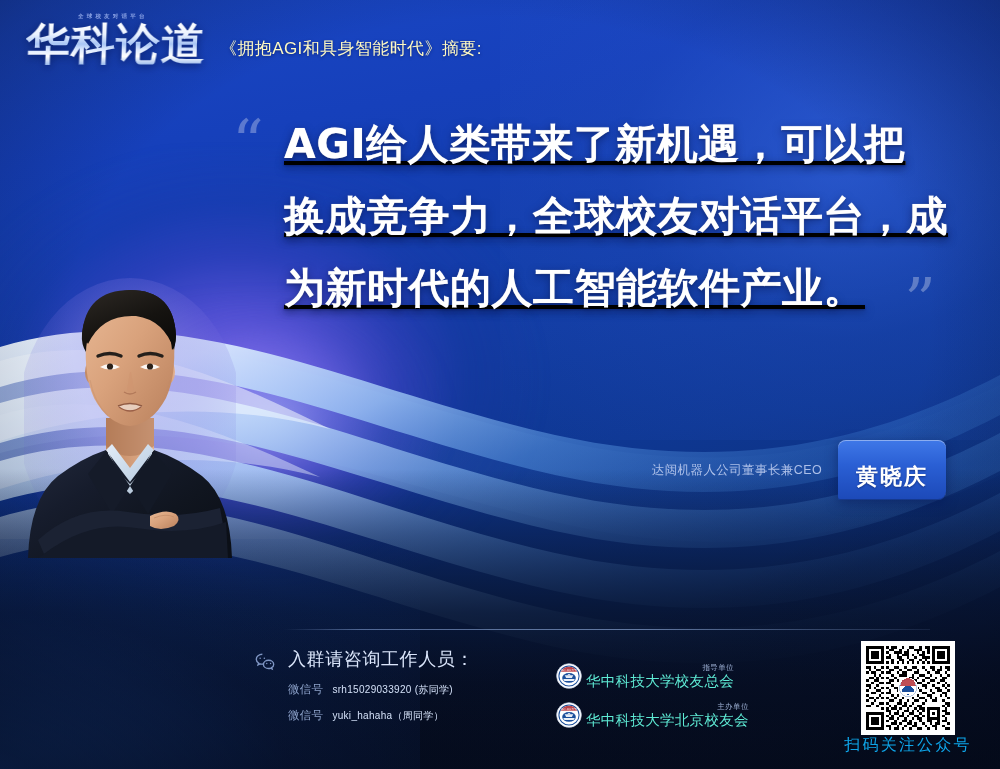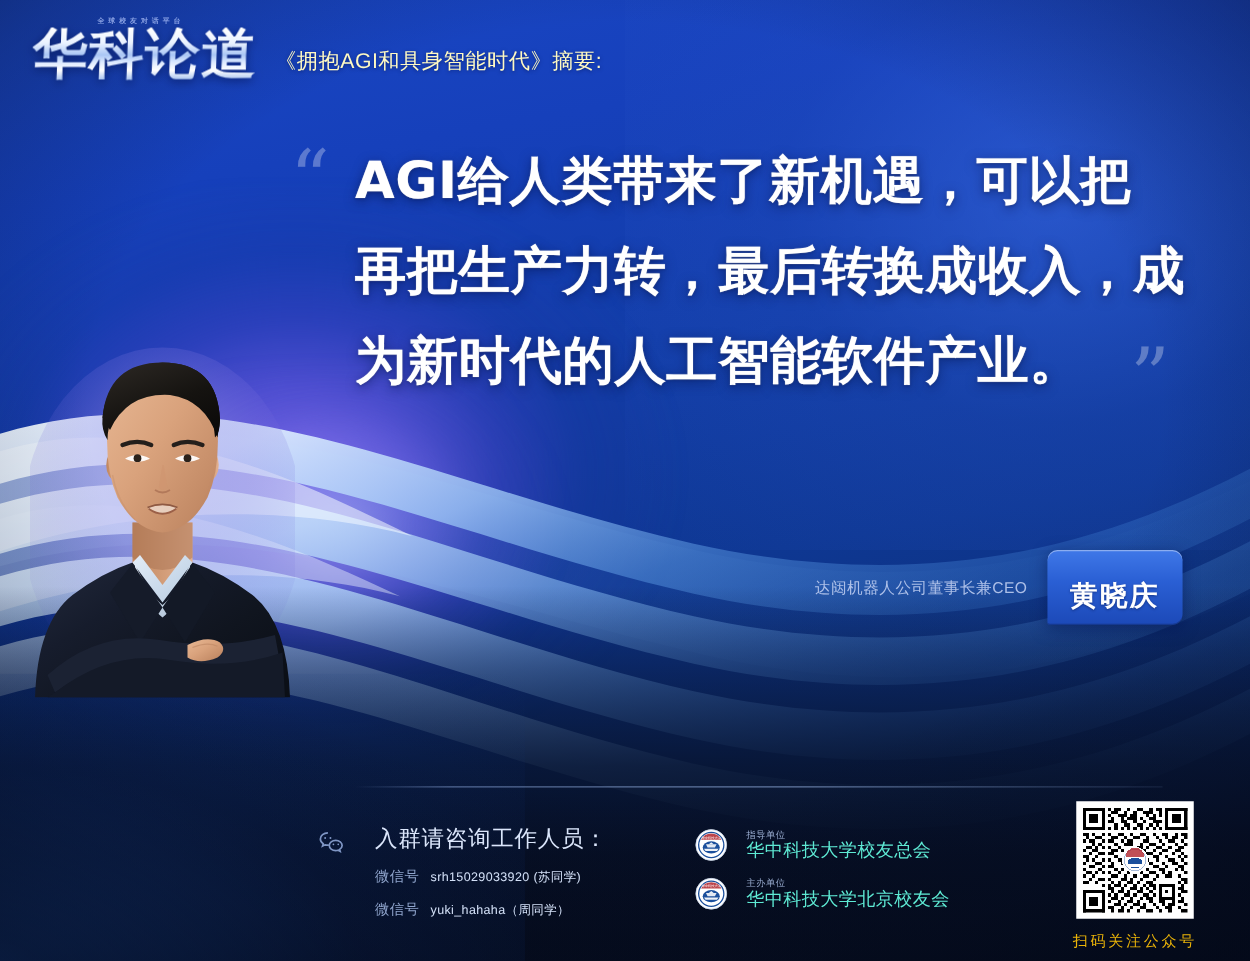--- a/index.html
+++ b/index.html
@@ -146,20 +146,21 @@
     line-height:1;
     user-select:none;
   }
   .qmark.open{ left:-4px; top:4px; font-size:62px; }
   .qmark.close{ right:10px; bottom:-8px; font-size:62px; }
 
   .quote-lines{
     position:relative;
     padding-left:48px;
     padding-right:6px;
+    text-decoration:underline;
   }
   .qline{
     color:#ffffff;
     font-size:41px;
     line-height:72px;
     font-weight:700;
     letter-spacing:.5px;
     white-space:nowrap;
     text-shadow:
       0 0 1px rgba(255,255,255,.6),
@@ -211,21 +212,21 @@
     height:1px;
     background:linear-gradient(90deg,
       rgba(150,180,240,0) 0%,
       rgba(160,190,245,0.48) 12%,
       rgba(170,200,250,0.55) 55%,
       rgba(150,180,240,0.10) 100%);
   }
 
   .contact{
     position:absolute; left:254px; top:28px;
-    display:flex; gap:24px;margin-top:12px;
+    display:flex; gap:12px;
   }
   .wechat-icon{ width:22px; height:22px; margin-top:4px; flex:0 0 auto; }
   .wechat-icon svg{ display:block; width:100%; height:100%; }
   .contact-title{
     color:#dbe6fb;
     font-size:18px;
     letter-spacing:.6px;
     margin-bottom:11px;
     white-space:nowrap;
   }
@@ -241,22 +242,23 @@
   .wx-value{
     color:#d3e0f7; font-size:10px; letter-spacing:.3px;
     white-space:nowrap;
   }
 
   
   .orgs{
     position:absolute; left:556px; top:44px;
   }
   .org-row{
-    display:flex; align-items:center; gap:15px;
+    display:flex; align-items:center; gap:4px;
     margin-bottom:13px;
+    text-align:right;
   }
   .org-emblem{ width:26px; height:26px; flex:0 0 auto; }
   .org-emblem svg{ display:block; width:100%; height:100%; }
   .org-text{ display:flex; flex-direction:column; }
   .org-kind{
     color:#9fb2d6; font-size:7.5px; letter-spacing:.4px;
     margin-bottom:1px; white-space:nowrap;
   }
   .org-name{
     color:#5eead4; font-size:14.5px; letter-spacing:.3px;
@@ -271,23 +273,23 @@
   }
   .qr-img{
     width:94px; height:94px;
     margin:0 auto;
     background:#ffffff;
     padding:5px;
     position:relative;
   }
   .qr-img svg{ display:block; width:100%; height:100%; }
   .qr-caption{
-    margin-top:10px;
-    color:#eab308;
-    font-size:12px;
+    margin-top:0;
+    color:#0ea5e9;
+    font-size:16px;
     letter-spacing:2.2px;
     white-space:nowrap;
   }
 </style>
 </head>
 <body>
 
 <div id="poster">
 
   <div class="bg-base"></div>
@@ -434,21 +436,21 @@
       <div class="logo-tagline">全球校友对话平台</div>
       <div class="logo-word">华科论道</div>
     </div>
     <div class="header-title">《拥抱AGI和具身智能时代》摘要:</div>
   </div>
 
   <div class="quote">
     <div class="qmark open">“</div>
     <div class="quote-lines">
       <div class="qline">AGI给人类带来了新机遇，可以把</div>
-      <div class="qline">再把生产力转，最后转换成收入，成</div>
+      <div class="qline">换成竞争力，全球校友对话平台，成</div>
       <div class="qline">为新时代的人工智能软件产业。</div>
     </div>
     <div class="qmark close">”</div>
   </div>
 
   <div class="attrib">
     <div class="attrib-role">达闼机器人公司董事长兼CEO</div>
     <div class="name-badge">黄晓庆</div>
   </div>
 

